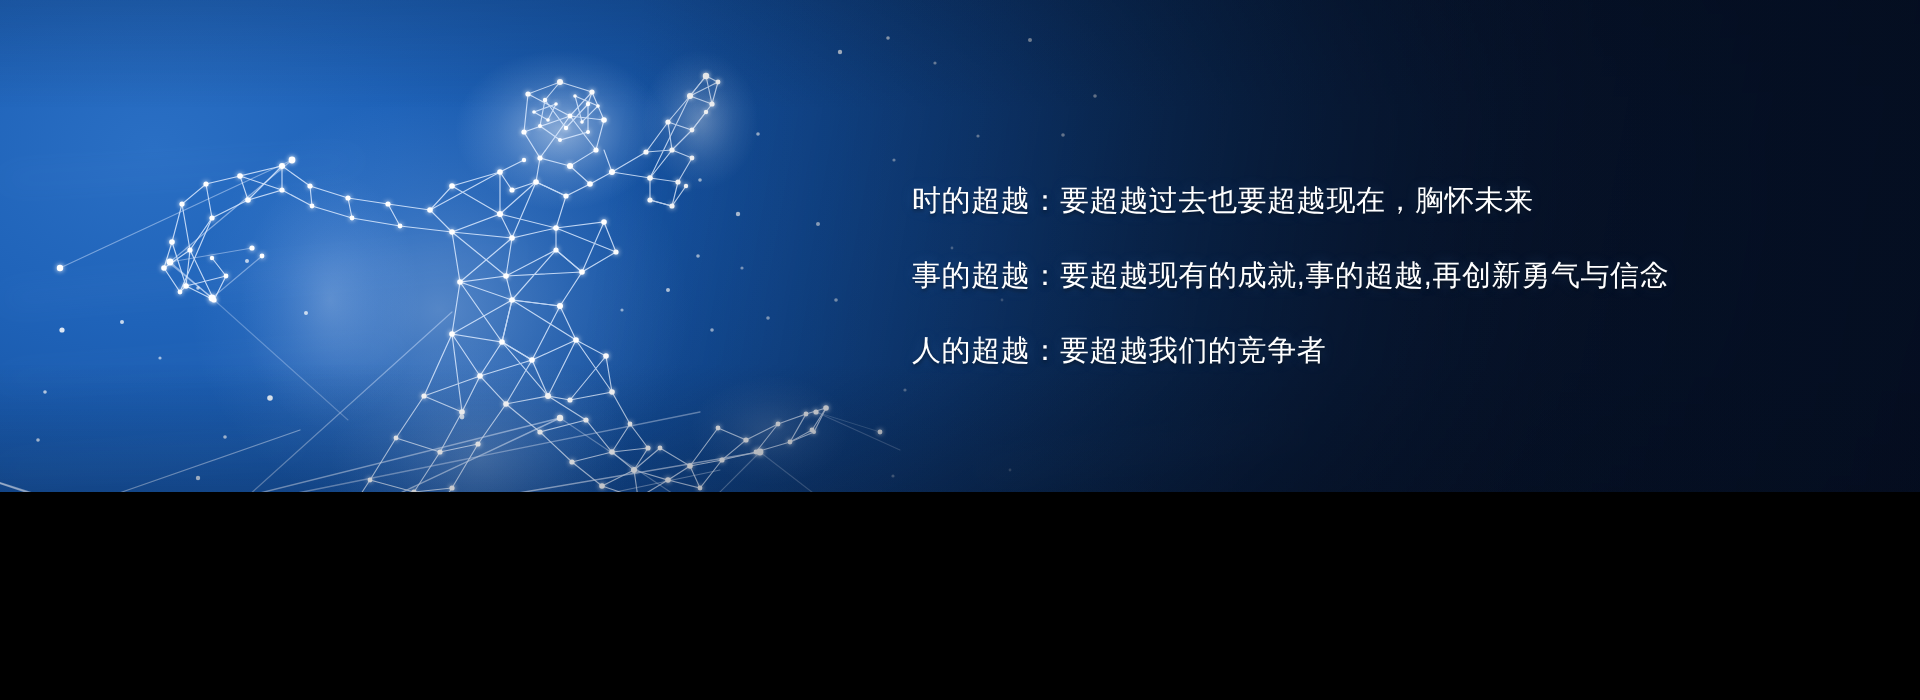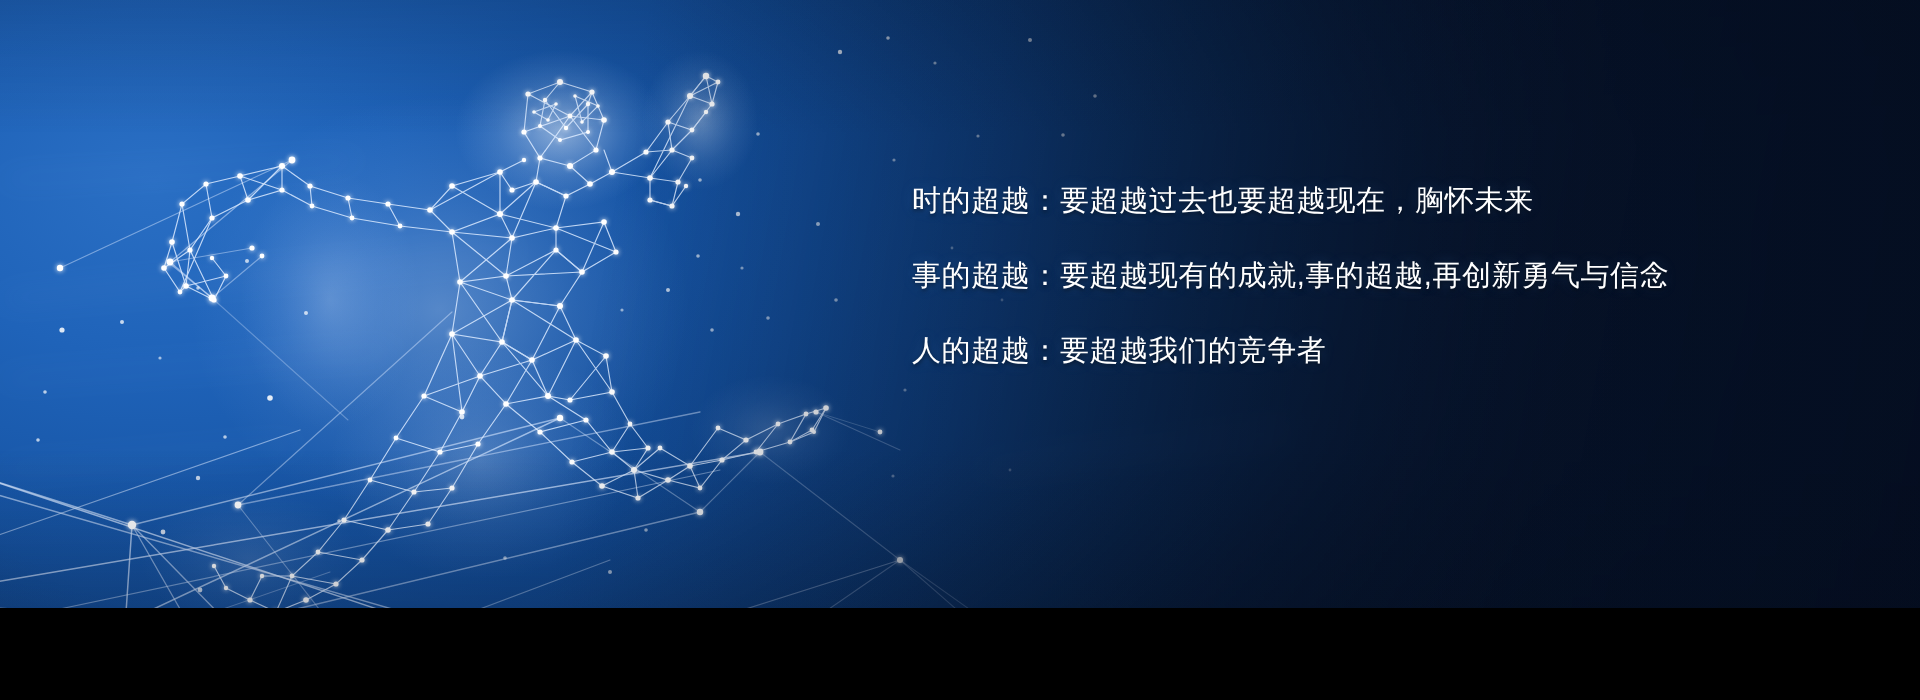--- a/index.html
+++ b/index.html
@@ -4,21 +4,21 @@
 <title>Banner</title>
 <style>
   html, body {
     margin: 0;
     padding: 0;
     background: #000;
   }
   #banner {
     position: relative;
     width: 1920px;
-    height: 608px;
+    height: 492px;
     overflow: hidden;
     font-family: "Liberation Sans", "DejaVu Sans", sans-serif;
     background: #0a1f3d;
   }
   
   .bg-base {
     position: absolute;
     inset: 0;
     background:
       radial-gradient(ellipse 1500px 1100px at 8% 30%,

